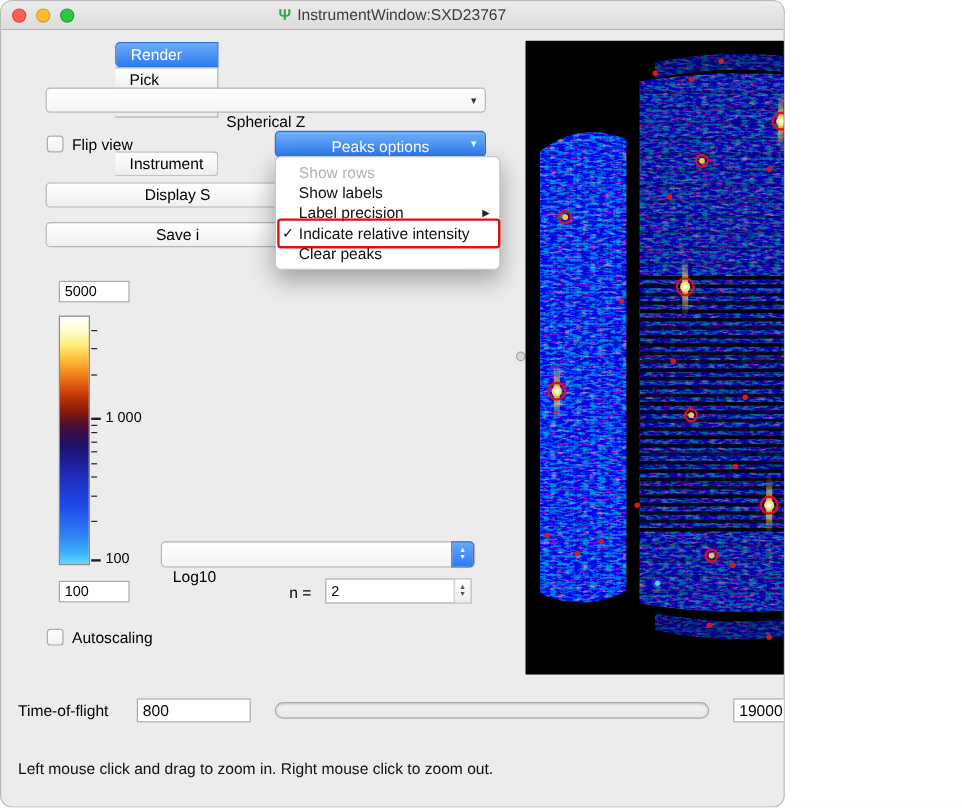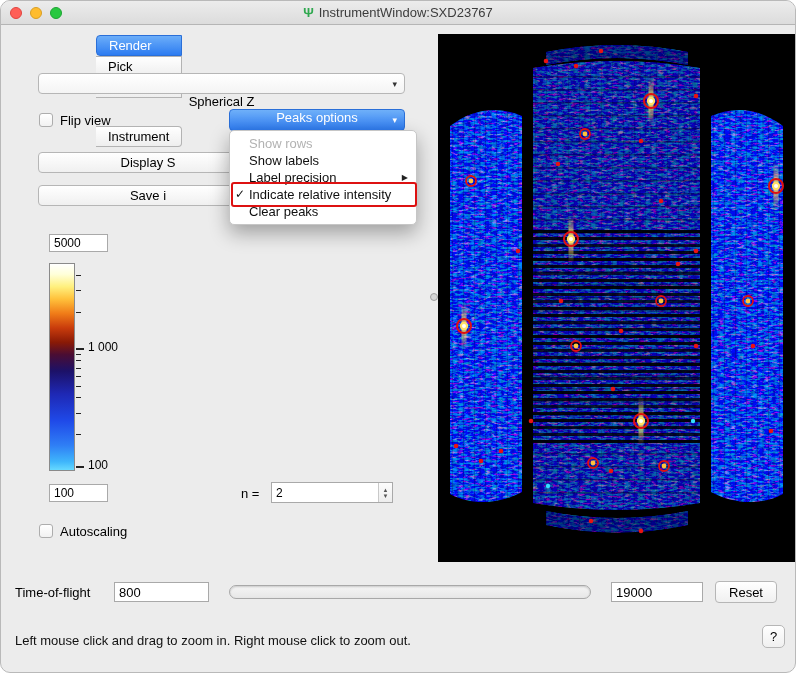--- a/index.html
+++ b/index.html
@@ -1,18 +1,18 @@
 <!DOCTYPE html>
 <html><head>
 <meta charset="utf-8">
 <style>
   html,body{margin:0;padding:0;background:#ffffff;}
   *{box-sizing:border-box;}
   #window{
-    position:relative;width:796px;height:673px;background:#ececec;
+    position:relative;width:654px;height:673px;background:#ececec;
     border-radius:10px;overflow:hidden;border:1px solid #b9b9b9;
     font-family:"Liberation Sans","DejaVu Sans",sans-serif;font-size:13px;color:#000;
   }
   
   .titlebar{position:absolute;left:0;top:0;width:100%;height:24px;
     background:linear-gradient(#ececec,#dcdcdc);border-bottom:1px solid #b5b5b5;}
   .light{position:absolute;top:6px;width:12px;height:12px;border-radius:50%;}
   .light.red{left:9px;background:#ff5f57;border:1px solid #e0443e;}
   .light.yellow{left:29px;background:#febc2e;border:1px solid #d89e24;}
   .light.green{left:49px;background:#28c840;border:1px solid #1ea433;}
@@ -31,21 +31,21 @@
     background:linear-gradient(#ffffff,#f4f4f4);display:flex;align-items:center;}
   .combo .ctext{flex:1;text-align:center;margin-top:36px;}
   .combo .ctext.left{text-align:left;padding-left:9px;}
   .chev{position:absolute;right:7px;top:50%;transform:translateY(-50%);font-size:9px;color:#333;}
   .checkbox{position:absolute;width:14px;height:14px;border:1px solid #adadad;border-radius:3px;
     background:linear-gradient(#ffffff,#f1f1f1);}
   .cblabel{position:absolute;line-height:16px;}
   .macbtn{position:absolute;border:1px solid #b6b6b6;border-radius:4px;
     background:linear-gradient(#ffffff,#f0f0f0);display:flex;align-items:center;justify-content:center;font-size:13px;}
   .bluebtn{position:absolute;border:1px solid #2a6fd8;border-radius:4px;color:#fff;
-    background:linear-gradient(#6fb0f9,#2e7bf0);display:flex;align-items:flex-start;justify-content:center;font-size:13px;}
+    background:linear-gradient(#6fb0f9,#2e7bf0);display:flex;align-items:flex-end;justify-content:center;font-size:13px;}
   .bluebtn .chev{color:#fff;}
   .field{position:absolute;border:1px solid #a9a9a9;background:#fff;font-family:"Liberation Sans","DejaVu Sans",sans-serif;
     font-size:12px;padding:0 4px;outline:none;}
   
   #peaks-menu{position:absolute;left:228px;top:129px;width:188px;background:#ffffff;
     border:1px solid #c6c6c6;border-radius:5px;box-shadow:0 8px 20px rgba(0,0,0,0.33);
     padding:4px 0;z-index:30;}
   .menu-item{position:relative;height:17px;line-height:17px;padding:0 10px 0 19px;font-size:13px;color:#101010;white-space:nowrap;}
   .menu-item.disabled{color:#b2b2b2;}
   .check{position:absolute;left:5px;top:0;font-size:12px;}
@@ -141,20 +141,27 @@
       <div class="tick" style="top: 54.2%;"></div>
       <div class="tick" style="top: 58.9%;"></div>
       <div class="tick" style="top: 64.6%;"></div>
       <div class="tick" style="top: 71.9%;"></div>
       <div class="tick" style="top: 82.3%;"></div>
       <div class="tick major" style="top: 97.5%;"></div>
       <div class="ticklabel" style="top: 97.5%;">100</div>
     </div>
   <input class="field" style="left: 48px; top: 483px; width: 59px; height: 18px;" value="100">
 
+  <div class="combo" style="left:133px;top:450px;width:262px;height:22px;">
+    <span class="ctext left">Log10</span>
+    <span class="bluecap">
+      <span>▲</span>
+      <span>▼</span>
+    </span>
+  </div>
 
   <span class="plainlabel" style="left:240px;top:483px;">n =</span>
   <div style="position:absolute;left:270px;top:481px;width:122px;height:21px;">
     <input class="field" style="left: 0px; top: 0px; width: 122px; height: 21px;" value="2">
     <span class="stepper">
       <span>▲</span>
       <span>▼</span>
     </span>
   </div>
 

